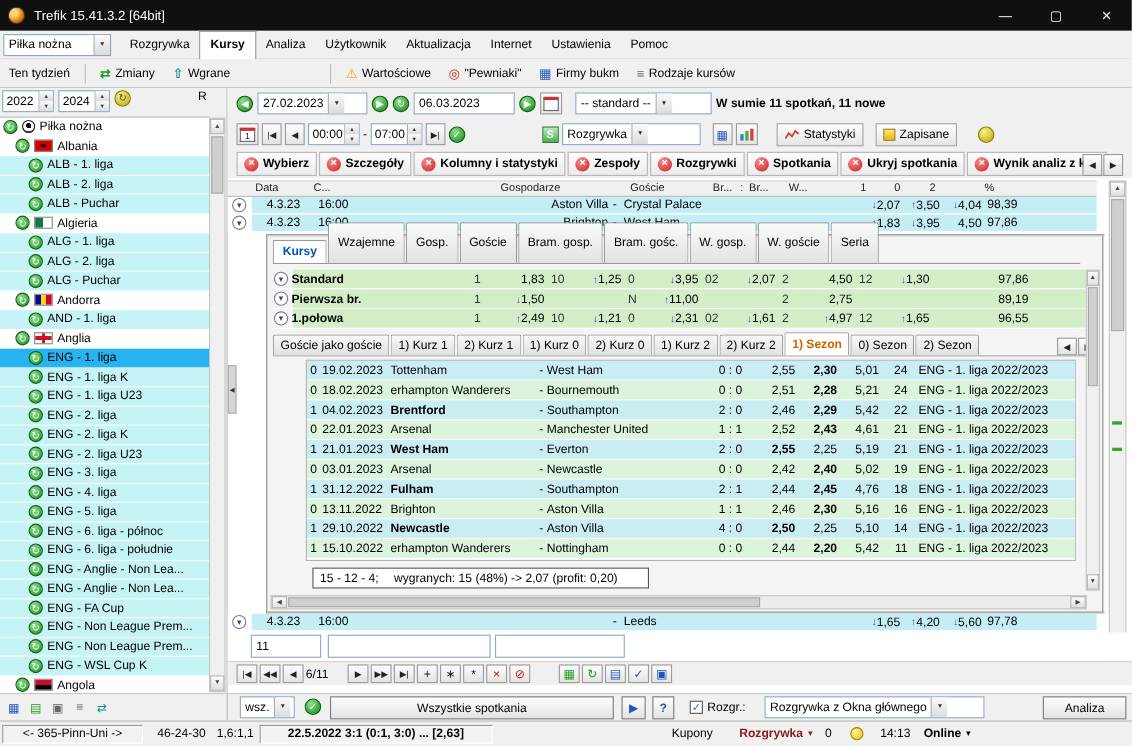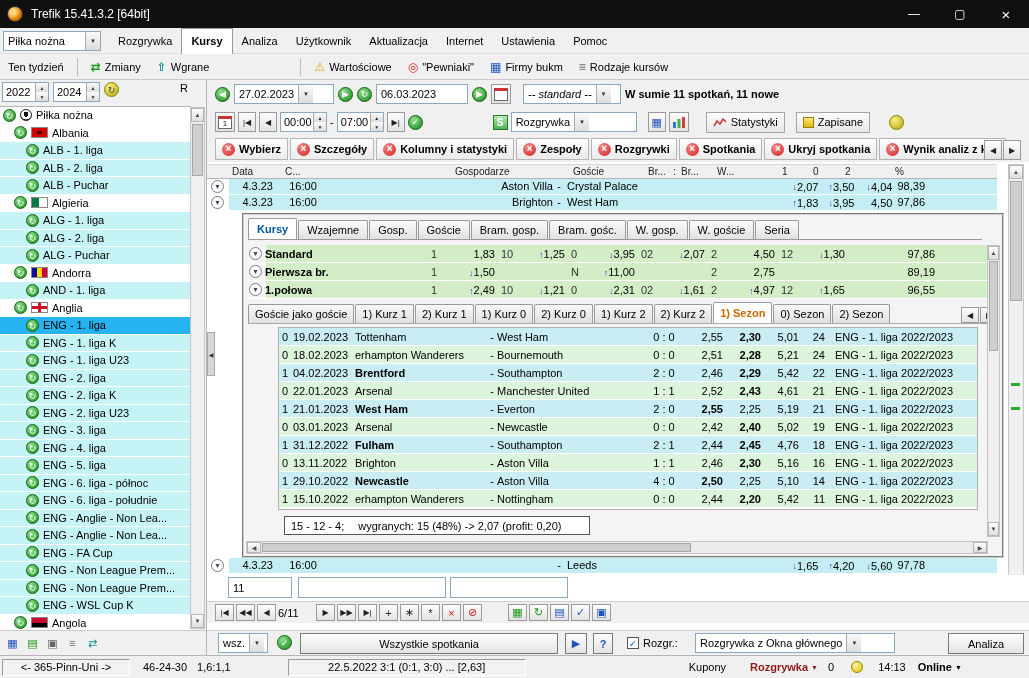--- a/index.html
+++ b/index.html
@@ -94,21 +94,21 @@
   .c-date{left:22px;width:44px;text-align:right;} .c-time{left:76px;width:40px;text-align:center;}
   .c-home{left:104px;width:242px;text-align:right;} .c-dash{left:346px;width:12px;text-align:center;}
   .c-away{left:360px;width:190px;} .c-k1{left:540px;width:50px;text-align:right;}
   .c-k0{left:592px;width:34px;text-align:right;} .c-k2{left:628px;width:36px;text-align:right;}
   .c-pct{left:668px;width:50px;text-align:right;}
   .arr { color:#4433cc; font-size:9px; }
 
   
   .detail { position:absolute; left:35px; top:133px; width:762px; height:345px; background:#f4f4f4; border:2px groove #cfcfcf; }
   .tabstrip { position:absolute; left:4px; top:4px; right:20px; height:21px; display:flex; align-items:flex-end; border-bottom:1px solid #999; }
-  .tab { height:19px; padding:0 8px; display:flex; align-items:center; background:linear-gradient(#fbfbfb,#e2e2e2); border:1px solid #999; border-bottom:none; border-radius:2px 2px 0 0; margin-right:1px; white-space:nowrap; }
+  .tab { height:37px; padding:0 8px; display:flex; align-items:center; background:linear-gradient(#fbfbfb,#e2e2e2); border:1px solid #999; border-bottom:none; border-radius:2px 2px 0 0; margin-right:1px; white-space:nowrap; }
   .tab.active { background:#fff; height:21px; font-weight:bold; color:#0055aa; }
   .oddsrows { position:absolute; left:4px; top:30px; width:740px; }
   .orow { position:relative; height:18px; display:flex; align-items:center; background:linear-gradient(90deg, #f4f4f4 18px, #d3eec6 18px); border-bottom:1px solid #fff; }
   .orow .rmk { position:static; margin:0 3px 0 1px; }
   .o-name { width:166px; font-weight:bold; }
   .opair { width:70px; display:flex; }
   .opair .ol { width:22px; color:#333; }
   .opair .ov { flex:1; text-align:right; padding-right:6px; }
   .o-pct { width:84px; text-align:right; }
   .subtabs { position:absolute; left:4px; top:86px; right:4px; height:23px; display:flex; align-items:flex-end; border-bottom:1px solid #aaa; }
@@ -456,21 +456,21 @@
       </div>
       <span class="circ green">▶</span>
       <span class="circ green">↻</span>
       <div class="combo" style="width:92px;">
         <span class="cval">06.03.2023</span>
       </div>
       <span class="circ green">▶</span>
       <span class="sqbtn">
           <span class="cal"></span>
         </span>
-      <div class="combo" style="width:98px;margin-left:8px;font-style:italic;">
+      <div class="combo" style="width:124px;margin-left:8px;">
         <span class="cval">-- standard --</span>
         <span class="carr">▼</span>
       </div>
       <span class="sumtext">W sumie 11 spotkań, 11 nowe</span>
     </div>
 
     <div class="mrow row-time">
       <span class="sqbtn">
           <span class="cal">1</span>
         </span>
@@ -991,21 +991,21 @@
         <span class="carr">▼</span>
       </div>
       <span class="defbtn" style="left:741px;width:76px;">Analiza</span>
     </div>
   </div>
 
   <div class="statusbar">
     <span class="sseg sunk" style="margin-left:2px;width:128px;justify-content:center;">&lt;- 365-Pinn-Uni -&gt;</span>
     <span class="sseg" style="margin-left:8px;">46-24-30</span>
     <span class="sseg">1,6:1,1</span>
-    <span class="sseg sunk" style="margin-left:52px;width:238px;justify-content:center;">22.5.2022 3:1 (0:1, 3:0) ... [2,63]</span>
+    <span class="sseg sunk" style="width:212px;justify-content:center;font-weight:bold;">22.5.2022 3:1 (0:1, 3:0) ... [2,63]</span>
     <span class="sseg" style="margin-left:158px;">Kupony</span>
     <span class="sseg darkred" style="margin-left:14px;">
       <span>Rozgrywka</span>
       <span class="dropglyph">▼</span>
     </span>
     <span class="sseg">0</span>
     <span class="ydot" style="margin-left:12px;"></span>
     <span class="sseg" style="margin-left:10px;">14:13</span>
     <span class="sseg" style="margin-left:2px;font-weight:bold;">
       <span>Online</span>

